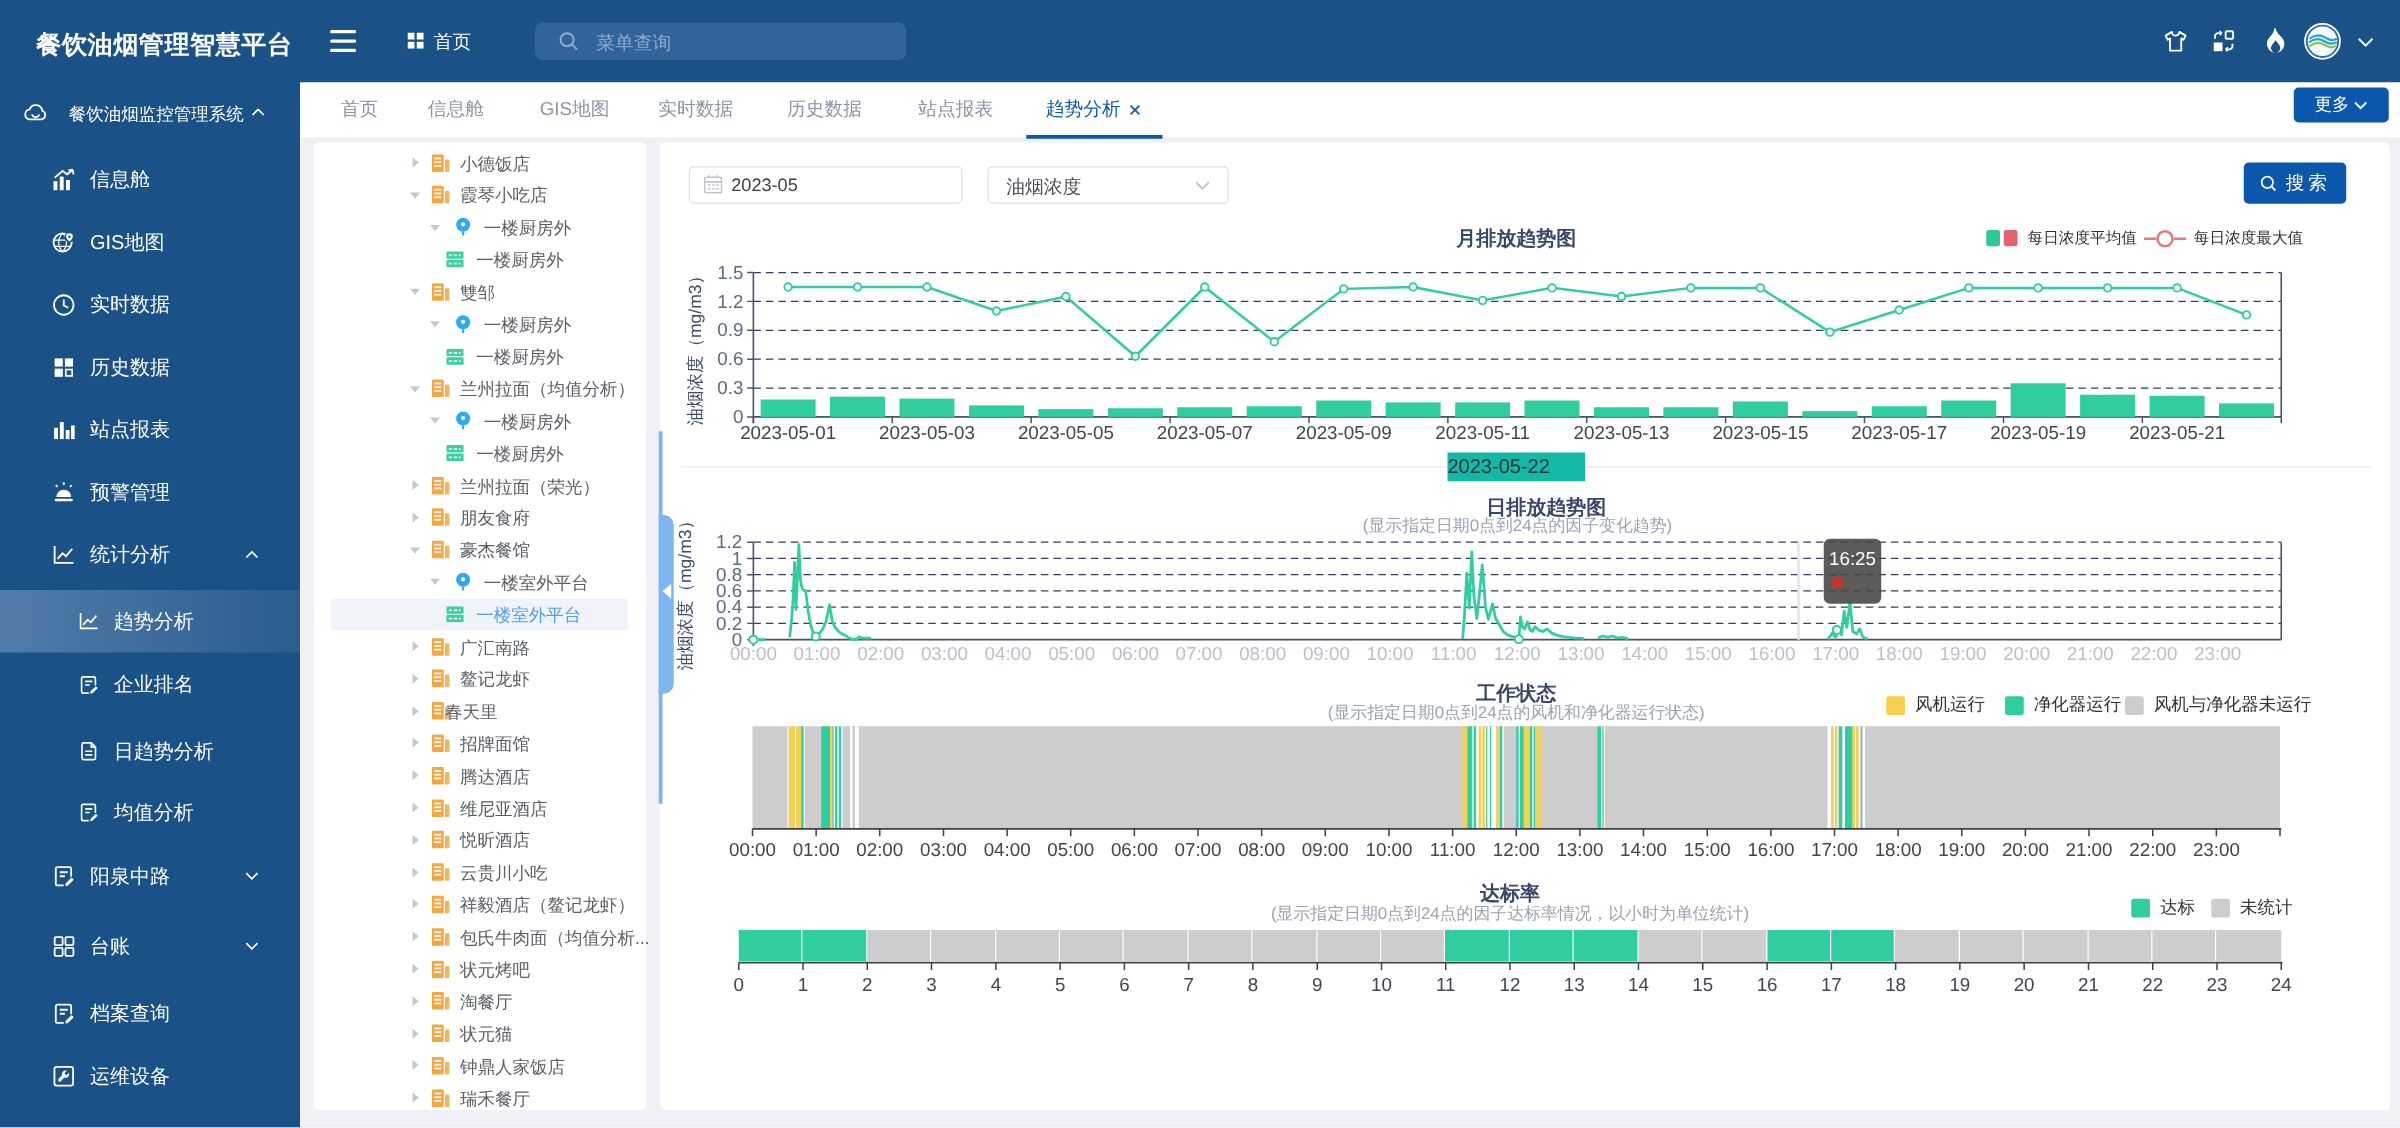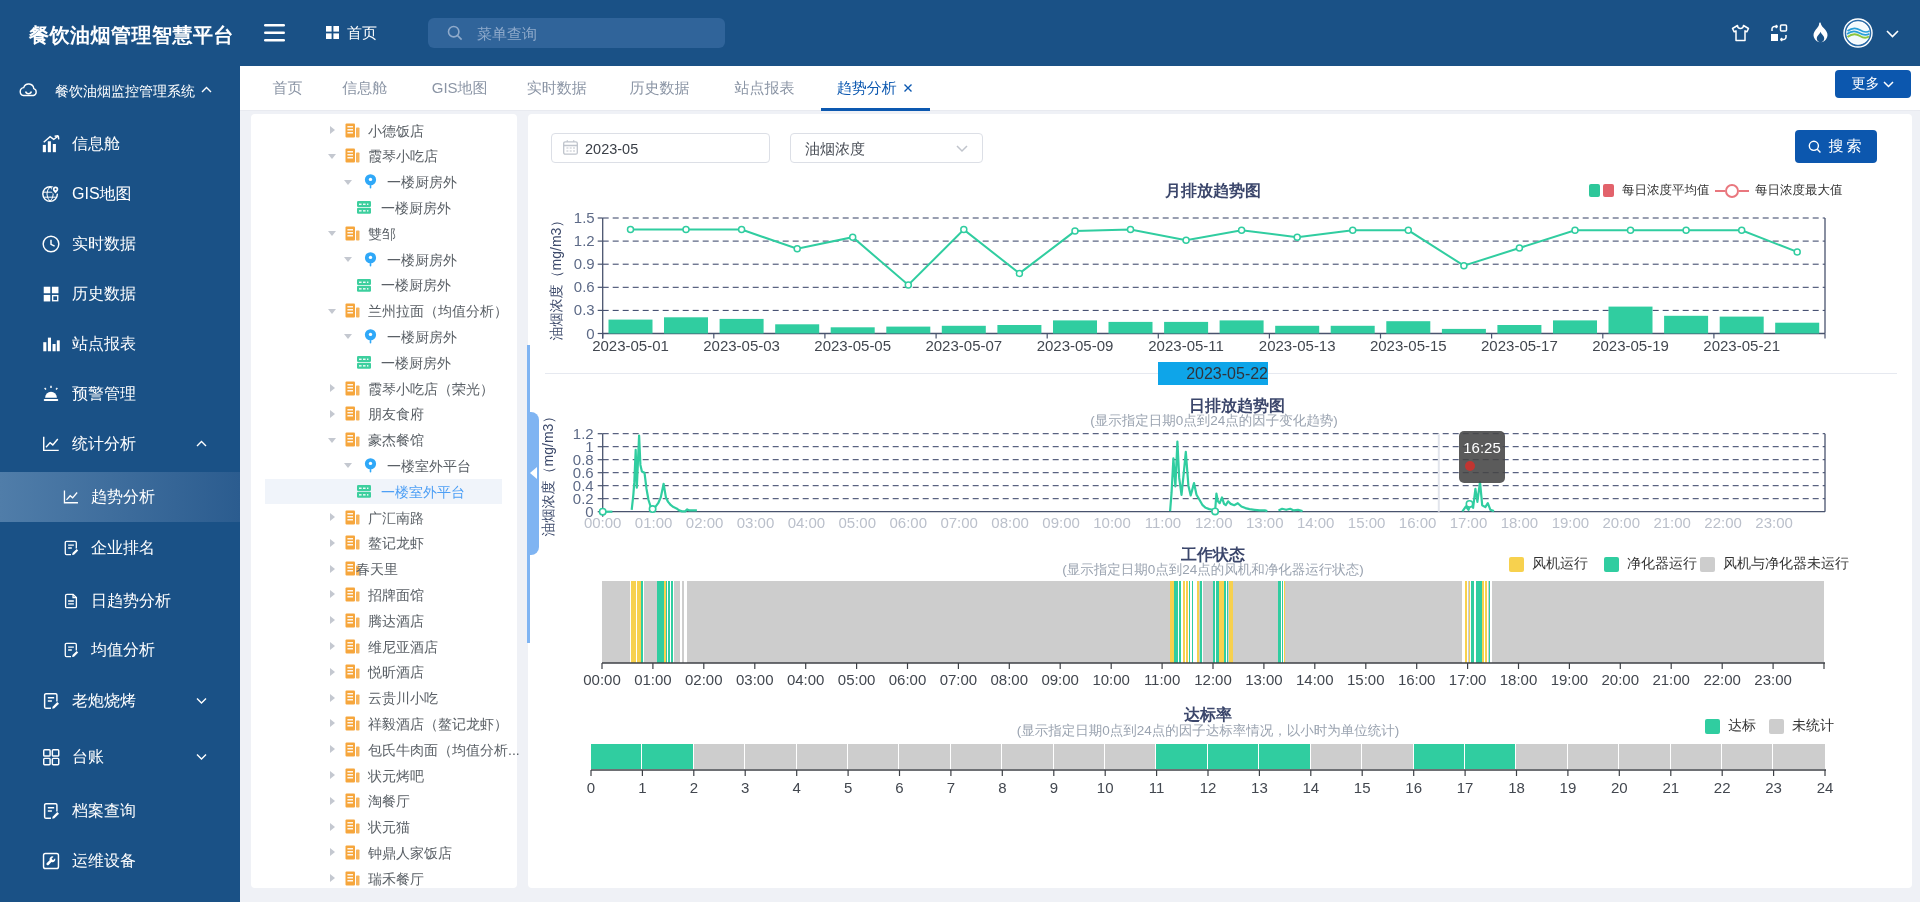--- a/index.html
+++ b/index.html
@@ -122,21 +122,21 @@
         <path d="M12.8 17.2 l5.1-5.1 1.9 1.9 -5.1 5.1 -2.3 0.4 Z" fill="#fff"></path>
       </svg></div>
     <span>均值分析</span>
   </div>
 <div class="menu-item" style="top:676px;">
     <div class="mi" style="margin-left:41px;width:20px;height:20px"><svg viewBox="0 0 22 22">
         <path d="M17.5 11.5 V4.5 a1.5 1.5 0 0 0 -1.5 -1.5 H5.5 A1.5 1.5 0 0 0 4 4.5 v13 a1.5 1.5 0 0 0 1.5 1.5 h5.5" stroke="#fff" fill="none" stroke-width="1.6"></path>
         <path d="M7.5 7.5 h7 M7.5 11 h4.5" stroke="#fff" fill="none" stroke-width="1.6"></path>
         <path d="M12.8 17.2 l5.1-5.1 1.9 1.9 -5.1 5.1 -2.3 0.4 Z" fill="#fff"></path>
       </svg></div>
-    <span>老炮烧烤</span>
+    <span>阳泉中路</span>
   </div>
 <svg class="abs" style="left:196px;top:697px" width="11" height="8" viewBox="0 0 11 8">
     <path d="M1 1.5 L5.5 6 L10 1.5" stroke="#fff" stroke-width="1.4" fill="none"></path>
   </svg>
 <div class="menu-item" style="top:732px;">
     <div class="mi" style="margin-left:41px;width:20px;height:20px"><svg viewBox="0 0 22 22">
         <rect x="3" y="3" width="7" height="7" rx="1" stroke="#fff" fill="none" stroke-width="1.6"></rect>
         <rect x="12.5" y="3" width="7" height="7" rx="1" stroke="#fff" fill="none" stroke-width="1.6"></rect>
         <rect x="3" y="12.5" width="7" height="7" rx="1" stroke="#fff" fill="none" stroke-width="1.6"></rect>
         <rect x="12.5" y="12.5" width="7" height="7" rx="1" stroke="#fff" fill="none" stroke-width="1.6"></rect>
@@ -313,21 +313,21 @@
   </svg>
 <div class="tree-row" style="left:381px;top:354.7px;color:#5a6066">一楼厨房外</div>
 <div class="abs" style="left:329.5px;top:384.0px;width:0;height:0;border-top:4.5px solid transparent;border-bottom:4.5px solid transparent;border-left:5.5px solid #c4c8d0"></div>
 <svg class="abs" style="left:345px;top:380.5px" width="15" height="16" viewBox="0 0 15 16">
     <rect x="0.5" y="0.5" width="9.5" height="14" rx="1" fill="#F6A63C"></rect>
     <rect x="2.4" y="3" width="5.6" height="1.5" fill="#fff" opacity="0.9"></rect>
     <rect x="2.4" y="6" width="5.6" height="1.5" fill="#fff" opacity="0.9"></rect>
     <rect x="2.4" y="9" width="5.6" height="1.5" fill="#fff" opacity="0.9"></rect>
     <rect x="11" y="4.5" width="3.5" height="10" rx="0.8" fill="#F6A63C" opacity="0.85"></rect>
   </svg>
-<div class="tree-row" style="left:368px;top:380.5px">霞琴小吃店（荣光）</div>
+<div class="tree-row" style="left:368px;top:380.5px">兰州拉面（荣光）</div>
 <div class="abs" style="left:329.5px;top:409.8px;width:0;height:0;border-top:4.5px solid transparent;border-bottom:4.5px solid transparent;border-left:5.5px solid #c4c8d0"></div>
 <svg class="abs" style="left:345px;top:406.3px" width="15" height="16" viewBox="0 0 15 16">
     <rect x="0.5" y="0.5" width="9.5" height="14" rx="1" fill="#F6A63C"></rect>
     <rect x="2.4" y="3" width="5.6" height="1.5" fill="#fff" opacity="0.9"></rect>
     <rect x="2.4" y="6" width="5.6" height="1.5" fill="#fff" opacity="0.9"></rect>
     <rect x="2.4" y="9" width="5.6" height="1.5" fill="#fff" opacity="0.9"></rect>
     <rect x="11" y="4.5" width="3.5" height="10" rx="0.8" fill="#F6A63C" opacity="0.85"></rect>
   </svg>
 <div class="tree-row" style="left:368px;top:406.3px">朋友食府</div>
 <div class="abs" style="left:327.5px;top:437.6px;width:0;height:0;border-left:4.5px solid transparent;border-right:4.5px solid transparent;border-top:5.5px solid #c4c8d0"></div>
@@ -600,21 +600,21 @@
     <text x="535.0" y="151" font-size="15" fill="#42474f" text-anchor="middle">2023-05-09</text>
     <text x="646.1" y="151" font-size="15" fill="#42474f" text-anchor="middle">2023-05-11</text>
     <text x="757.2" y="151" font-size="15" fill="#42474f" text-anchor="middle">2023-05-13</text>
     <text x="868.3" y="151" font-size="15" fill="#42474f" text-anchor="middle">2023-05-15</text>
     <text x="979.4" y="151" font-size="15" fill="#42474f" text-anchor="middle">2023-05-17</text>
     <text x="1090.5" y="151" font-size="15" fill="#42474f" text-anchor="middle">2023-05-19</text>
     <text x="1201.7" y="151" font-size="15" fill="#42474f" text-anchor="middle">2023-05-21</text>
   </svg>
 <div class="abs" style="left:557px;top:277px;transform:translate(-50%,-50%) rotate(-90deg);font-size:14px;color:#3d4a6b;white-space:nowrap">油烟浓度（mg/m3）</div>
 <div class="abs" style="left:545px;top:373px;width:1352px;height:1px;background:#E6E9F0"></div>
-<div class="abs" style="left:1158px;top:362px;width:110px;height:23px;background:#0ea5e9;color:#30343c;font-size:16px;text-align:right;line-height:23px">2023-05-22</div>
+<div class="abs" style="left:1158px;top:362px;width:110px;height:23px;background:#14b8a6;color:#30343c;font-size:16px;text-align:left;line-height:23px">2023-05-22</div>
 <div class="ctitle" style="left:1237px;top:396px">日排放趋势图</div>
 <div class="csub" style="left:1214px;top:412px">(显示指定日期0点到24点的因子变化趋势)</div>
 <svg class="abs" style="left:540px;top:425px" width="1370" height="110" viewBox="0 0 1370 110">
     <line x1="62.700000000000045" y1="73.7" x2="1285.0" y2="73.7" stroke="#333E63" stroke-width="1" stroke-dasharray="6 4"></line>
     <line x1="62.700000000000045" y1="60.7" x2="1285.0" y2="60.7" stroke="#333E63" stroke-width="1" stroke-dasharray="6 4"></line>
     <line x1="62.700000000000045" y1="47.7" x2="1285.0" y2="47.7" stroke="#333E63" stroke-width="1" stroke-dasharray="6 4"></line>
     <line x1="62.700000000000045" y1="34.7" x2="1285.0" y2="34.7" stroke="#333E63" stroke-width="1" stroke-dasharray="6 4"></line>
     <line x1="62.700000000000045" y1="21.7" x2="1285.0" y2="21.7" stroke="#333E63" stroke-width="1" stroke-dasharray="6 4"></line>
     <line x1="62.700000000000045" y1="8.7" x2="1285.0" y2="8.7" stroke="#333E63" stroke-width="1" stroke-dasharray="6 4"></line>
     <line x1="62.700000000000045" y1="86.7" x2="1285.0" y2="86.7" stroke="#49536E" stroke-width="1.3"></line>

